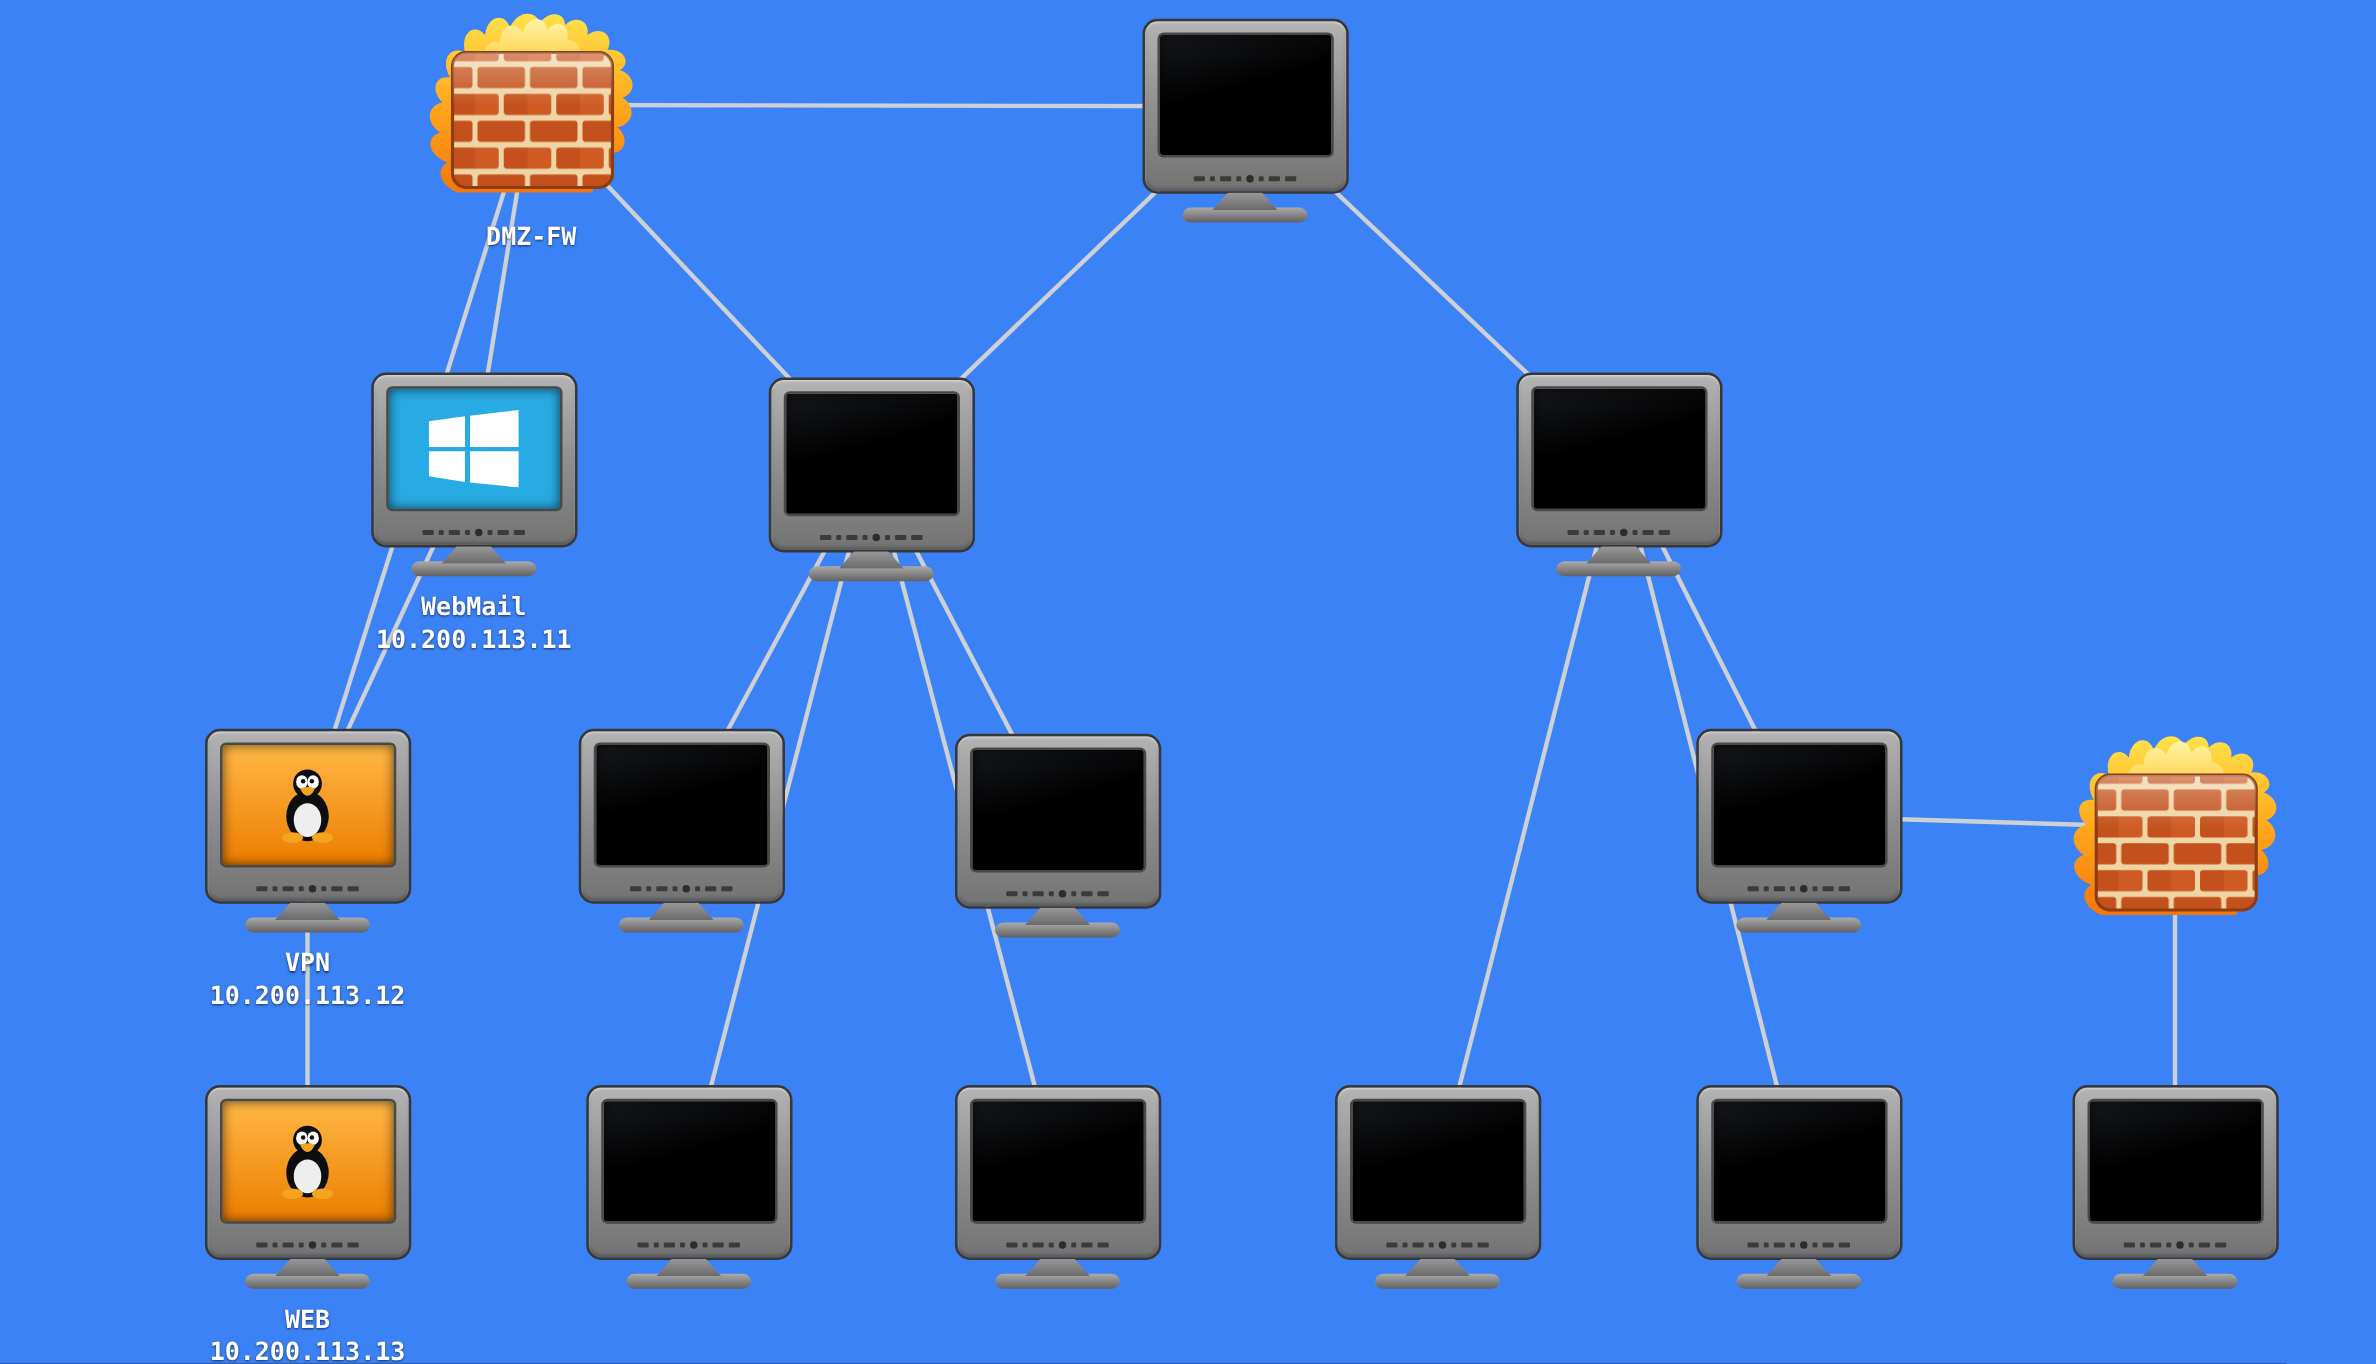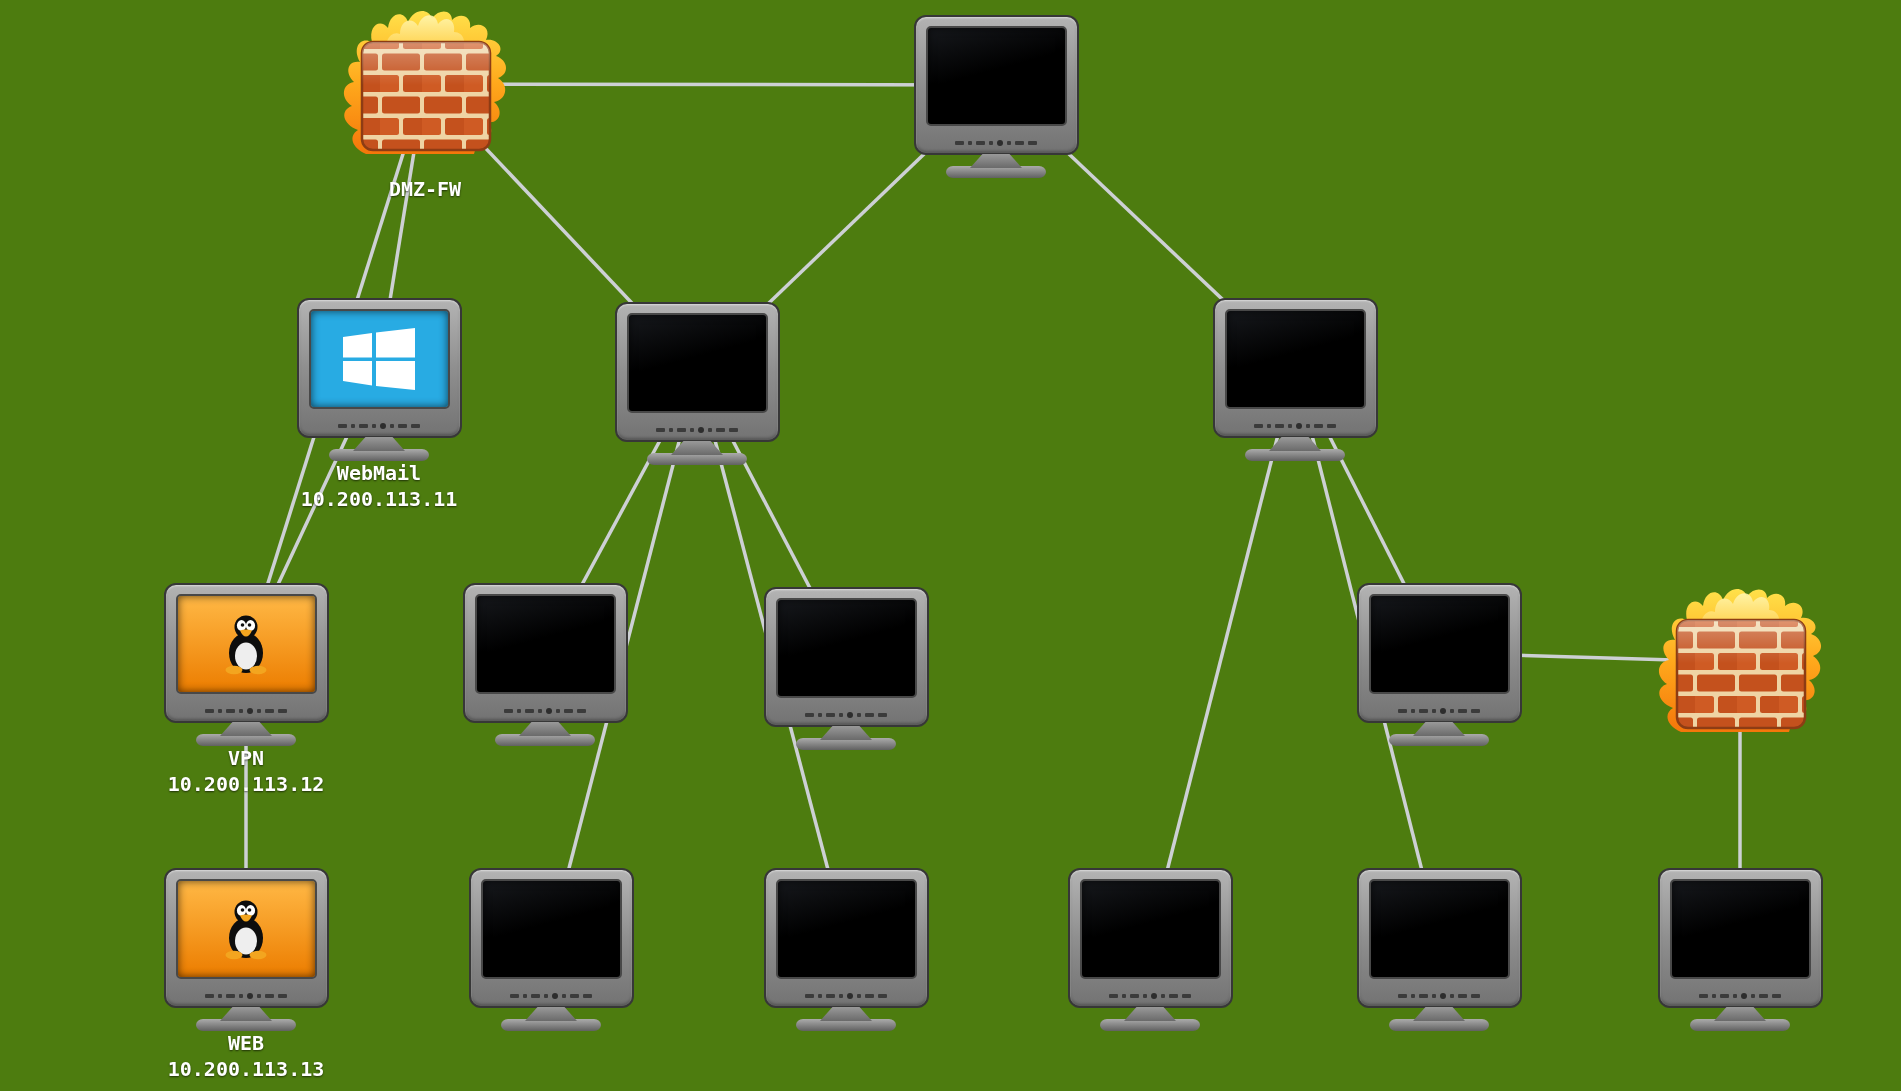--- a/index.html
+++ b/index.html
@@ -14,28 +14,28 @@
     background:linear-gradient(180deg,#b3b3b3 0%,#8f8f8f 50%,#737373 100%);
     box-shadow:inset 0 1px 2px rgba(255,255,255,.55),inset 0 -2px 3px rgba(0,0,0,.28)}
   .screen{position:absolute;left:10px;right:10px;top:9px;bottom:27px;border-radius:5px;border:2px solid #484848;
     display:flex;align-items:center;justify-content:center;overflow:hidden;box-shadow:inset 0 0 9px rgba(0,0,0,.65)}
   .controls{position:absolute;left:0;right:0;bottom:7px;display:flex;justify-content:center;align-items:center;gap:4px}
   .controls i{display:block;height:4px;background:#3b3b3b;border-radius:1px}
   .controls b{display:block;width:6px;height:6px;background:#2d2d2d;border-radius:50%}
   .neck{width:52px;height:14px;margin-top:-1px;background:linear-gradient(180deg,#999,#6a6a6a);
     clip-path:polygon(24% 0,76% 0,100% 100%,0 100%)}
   .foot{width:100px;height:12px;margin-top:-2px;border-radius:7px/6px;background:linear-gradient(180deg,#ababab,#616161)}
-  .node-label{margin-top:0;font-size:20px;font-weight:bold;line-height:1.28;text-align:center;white-space:nowrap;
+  .node-label{margin-top:12px;font-size:20px;font-weight:bold;line-height:1.28;text-align:center;white-space:nowrap;
     text-shadow:0 1px 2px rgba(0,0,0,.6)}
   .fw-label{margin-top:17px}
 </style>
 </head>
 <body>
 
-<div id="stage" style="width: 1901px; height: 1091px; background: #4d7c0f;">
+<div id="stage" style="width: 1901px; height: 1091px; background: #3b82f6;">
   <svg id="edge-layer" xmlns="http://www.w3.org/2000/svg" width="1901" height="1091">
       <line x1="425" y1="84" x2="996" y2="85" stroke="#cdd0d4" stroke-width="3.5"></line>
       <line x1="425" y1="84" x2="697" y2="372" stroke="#cdd0d4" stroke-width="3.5"></line>
       <line x1="425" y1="84" x2="379" y2="368" stroke="#cdd0d4" stroke-width="3.5"></line>
       <line x1="425" y1="84" x2="246" y2="653" stroke="#cdd0d4" stroke-width="3.5"></line>
       <line x1="379" y1="368" x2="246" y2="653" stroke="#cdd0d4" stroke-width="3.5"></line>
       <line x1="246" y1="653" x2="246" y2="938" stroke="#cdd0d4" stroke-width="3.5"></line>
       <line x1="996" y1="85" x2="697" y2="372" stroke="#cdd0d4" stroke-width="3.5"></line>
       <line x1="996" y1="85" x2="1295" y2="368" stroke="#cdd0d4" stroke-width="3.5"></line>
       <line x1="697" y1="372" x2="545" y2="653" stroke="#cdd0d4" stroke-width="3.5"></line>

